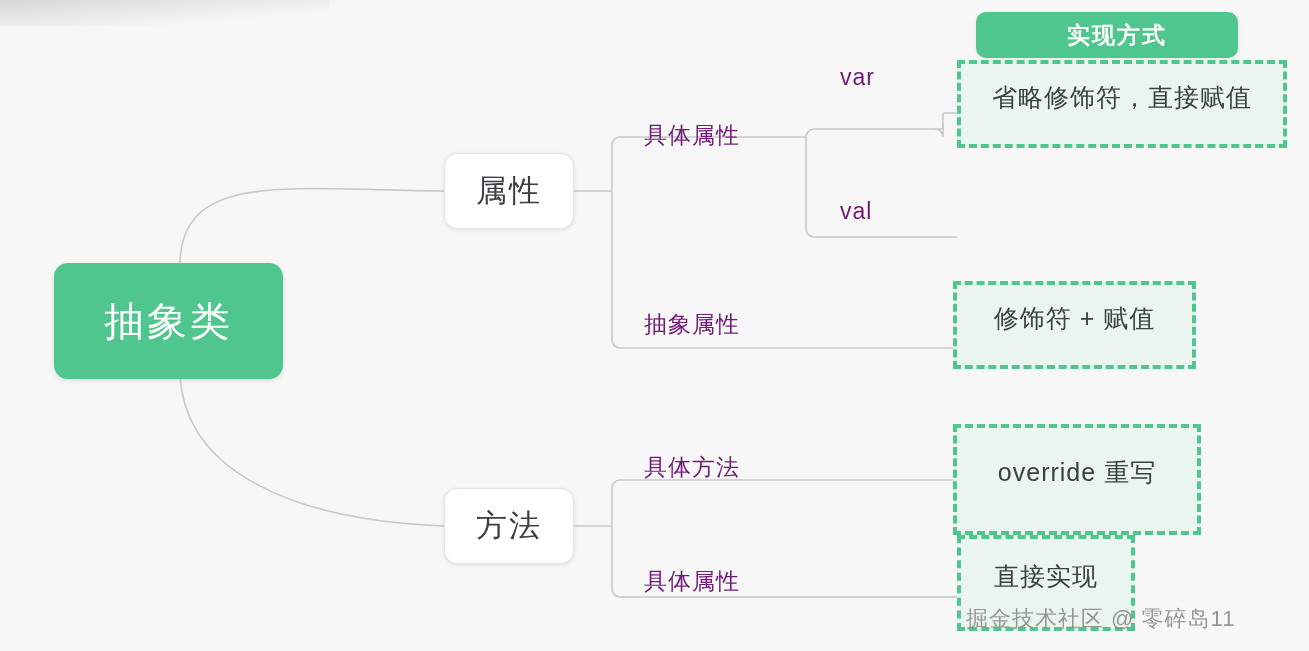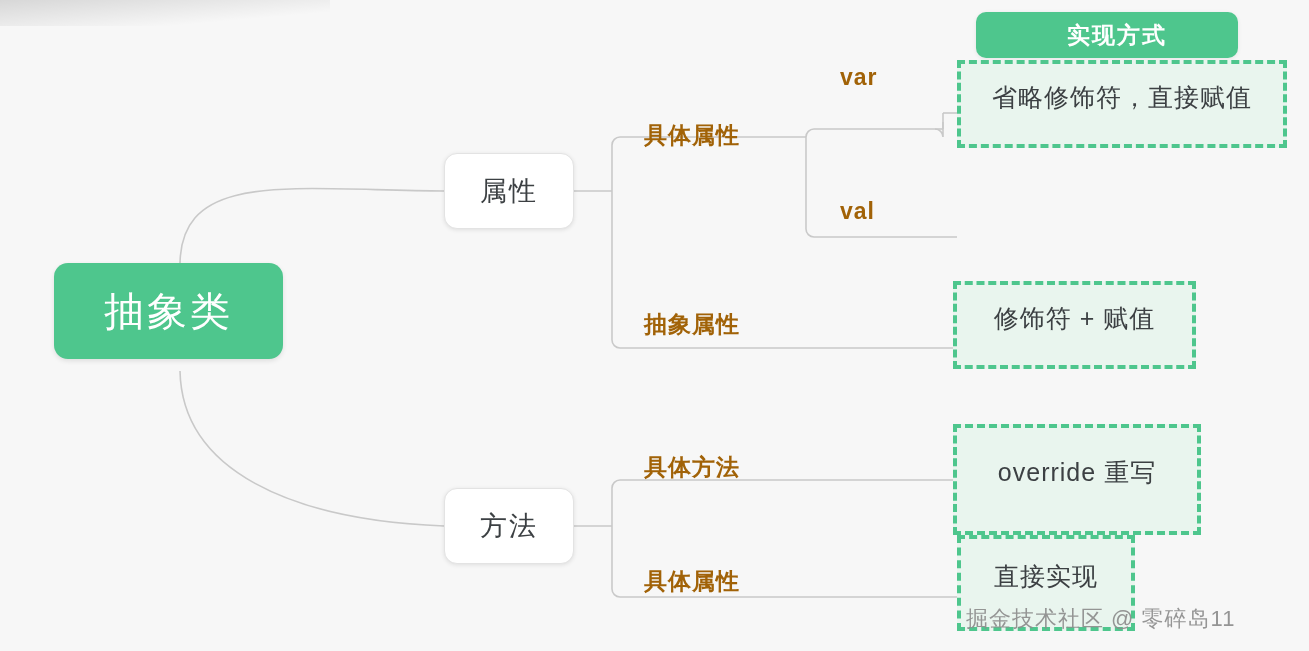--- a/index.html
+++ b/index.html
@@ -19,41 +19,40 @@
     pointer-events:none;
   }
 
   svg.links{position:absolute;left:0;top:0;width:1309px;height:651px;pointer-events:none;}
   svg.links path,svg.links line{fill:none;stroke:#c9c9c9;stroke-width:1.6;}
 
   .node{position:absolute;box-sizing:border-box;display:flex;align-items:center;justify-content:center;}
 
   
   .root{
-    left:54px;top:263px;width:229px;height:96px;
+    left:54px;top:263px;width:229px;height:116px;
     background:#4ec68d;border-radius:14px;
     color:#ffffff;font-size:40px;letter-spacing:3px;
     box-shadow:0 2px 5px rgba(0,0,0,0.10);
   }
 
   
   .branch{
     background:#ffffff;border:1px solid #e3e3e3;border-radius:13px;
-    color:#3c4043;font-size:27px;letter-spacing:2px;
+    color:#3c4043;font-size:31px;letter-spacing:2px;
     box-shadow:0 1px 4px rgba(0,0,0,0.10);
     width:130px;height:76px;
   }
   #branch-prop{left:444px;top:153px;}
   #branch-meth{left:444px;top:488px;}
 
   
   .label{
-    position:absolute;color:#a16207;font-size:23px;letter-spacing:1px;
+    position:absolute;color:#701a75;font-size:23px;letter-spacing:1px;
     white-space:nowrap;
-    font-weight:bold;
   }
 
   
   .header-pill{
     left:976px;top:12px;width:262px;height:46px;
     background:#4ec68d;border-radius:10px;
     color:#ffffff;font-size:23px;letter-spacing:2px;font-weight:bold;
     box-shadow:0 1px 4px rgba(0,0,0,0.08);
     padding-left:20px;
   }

